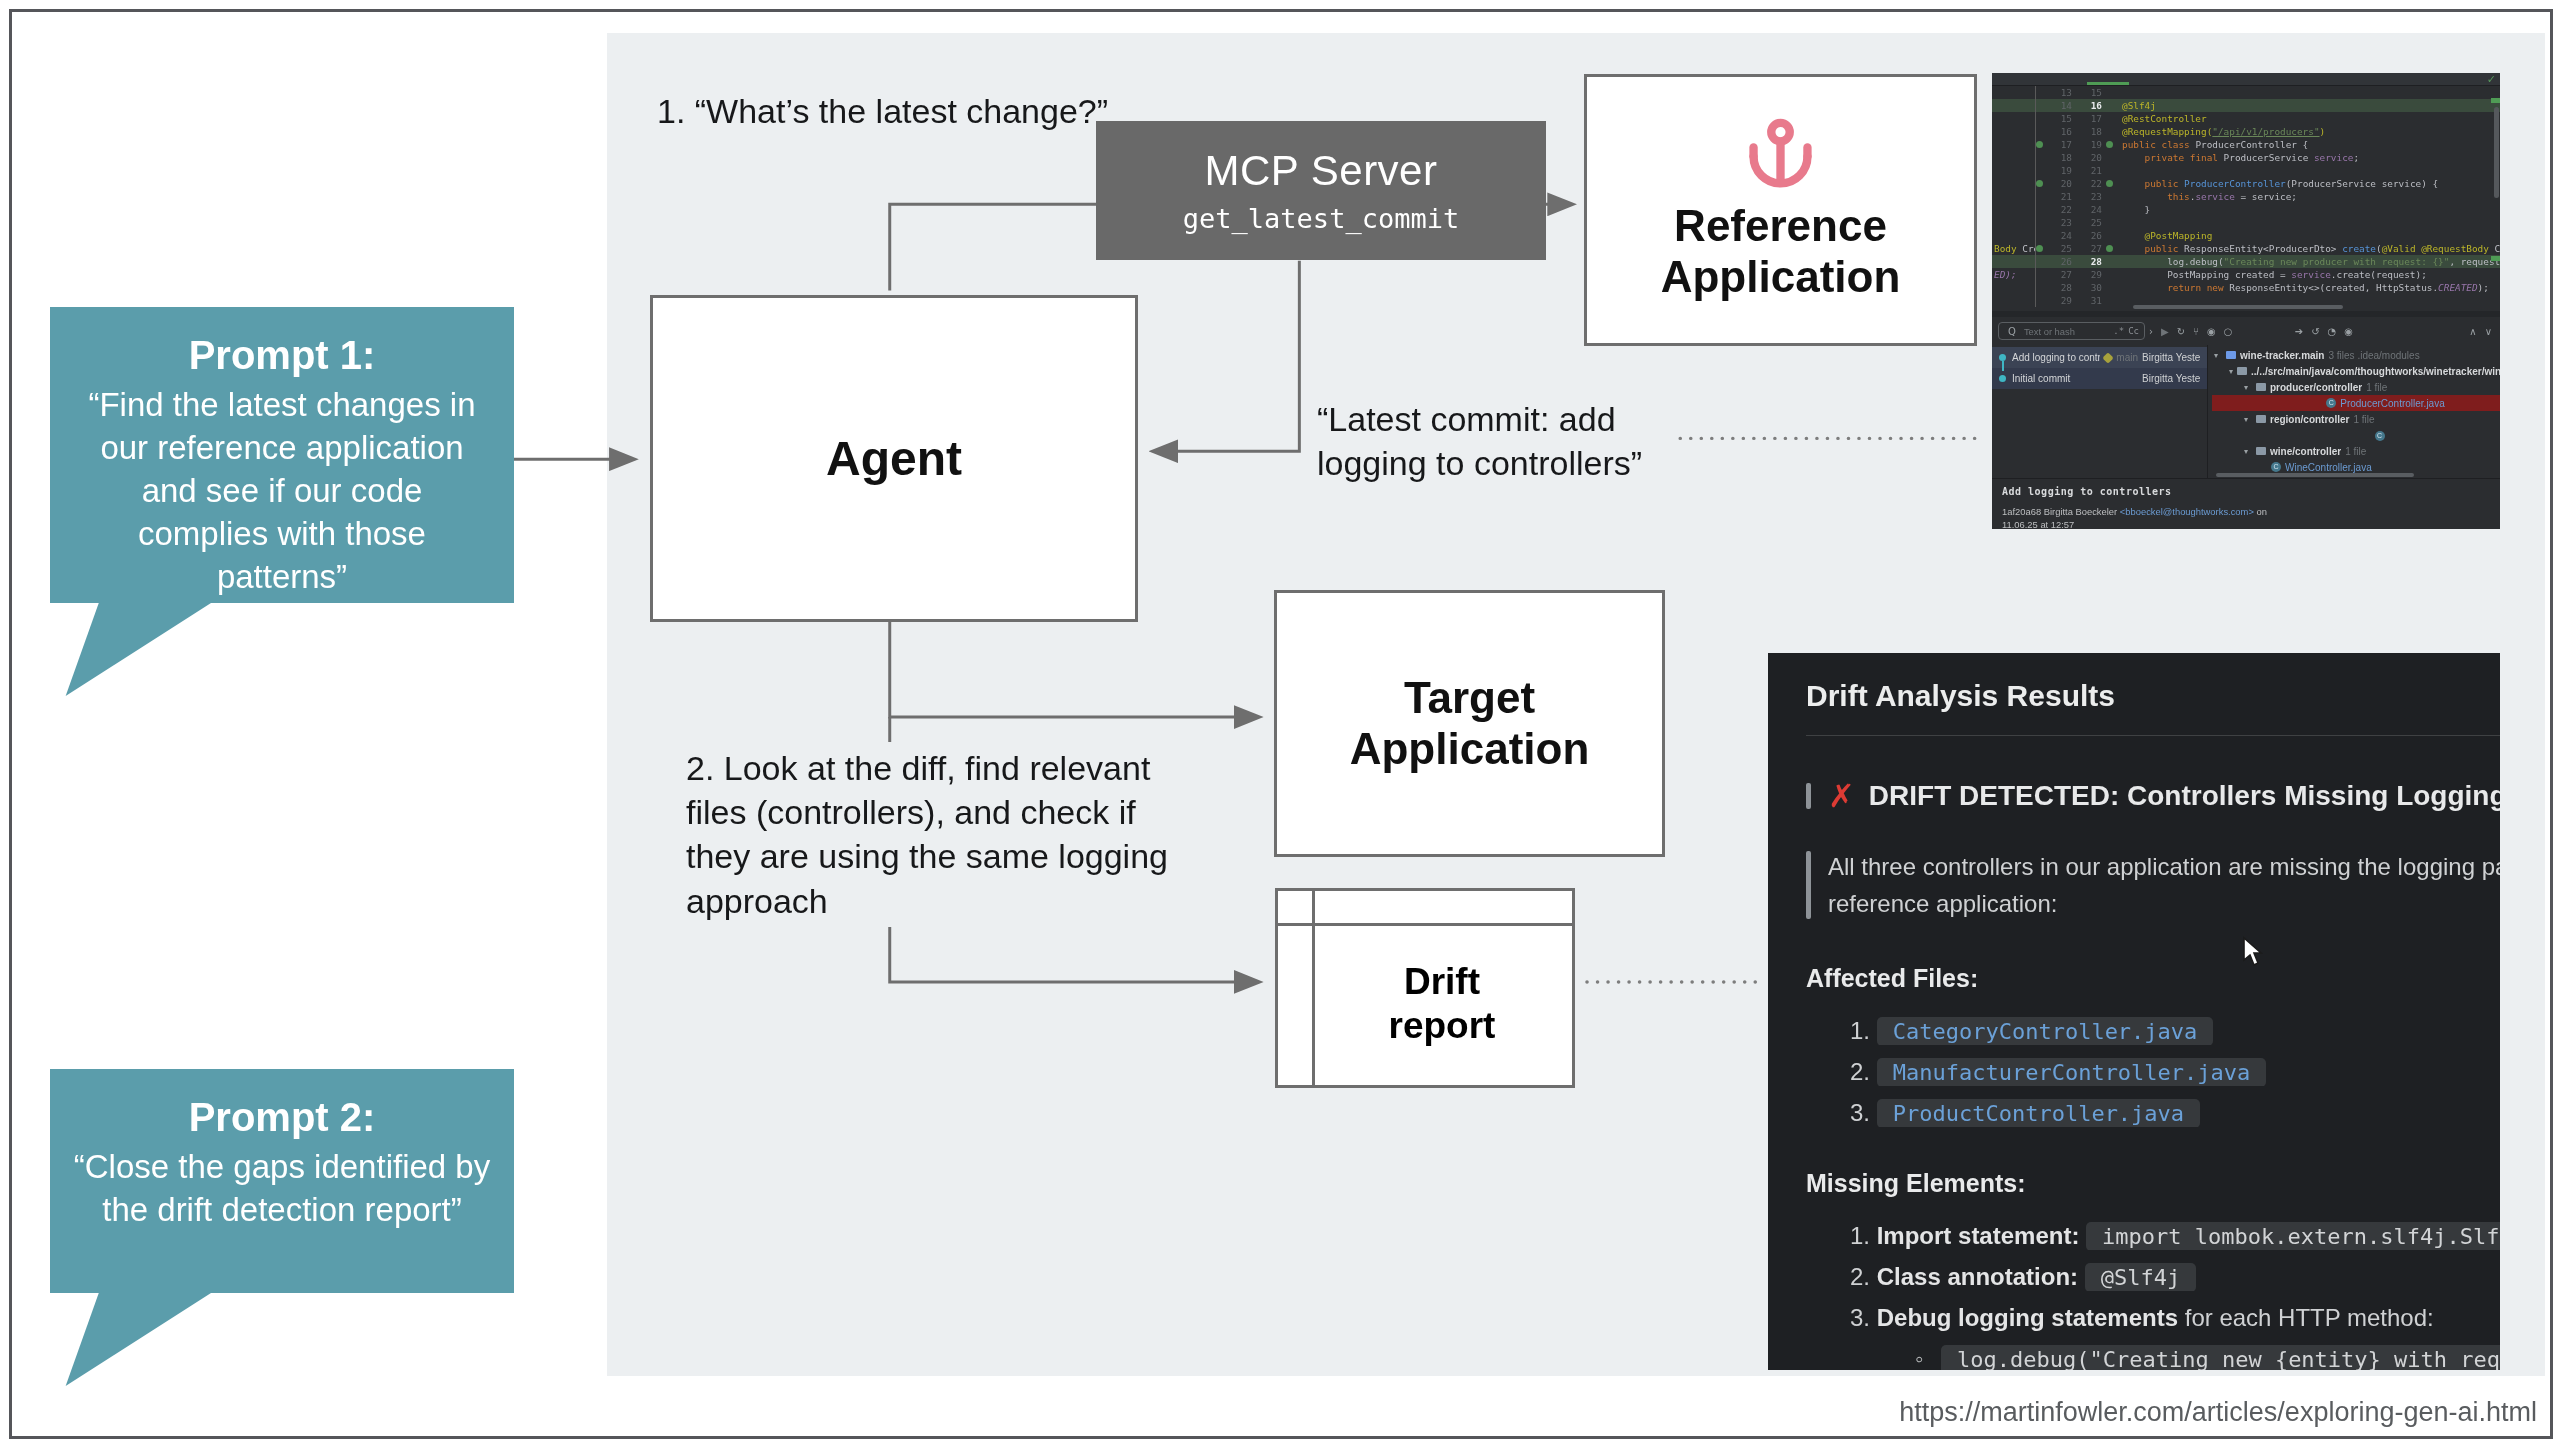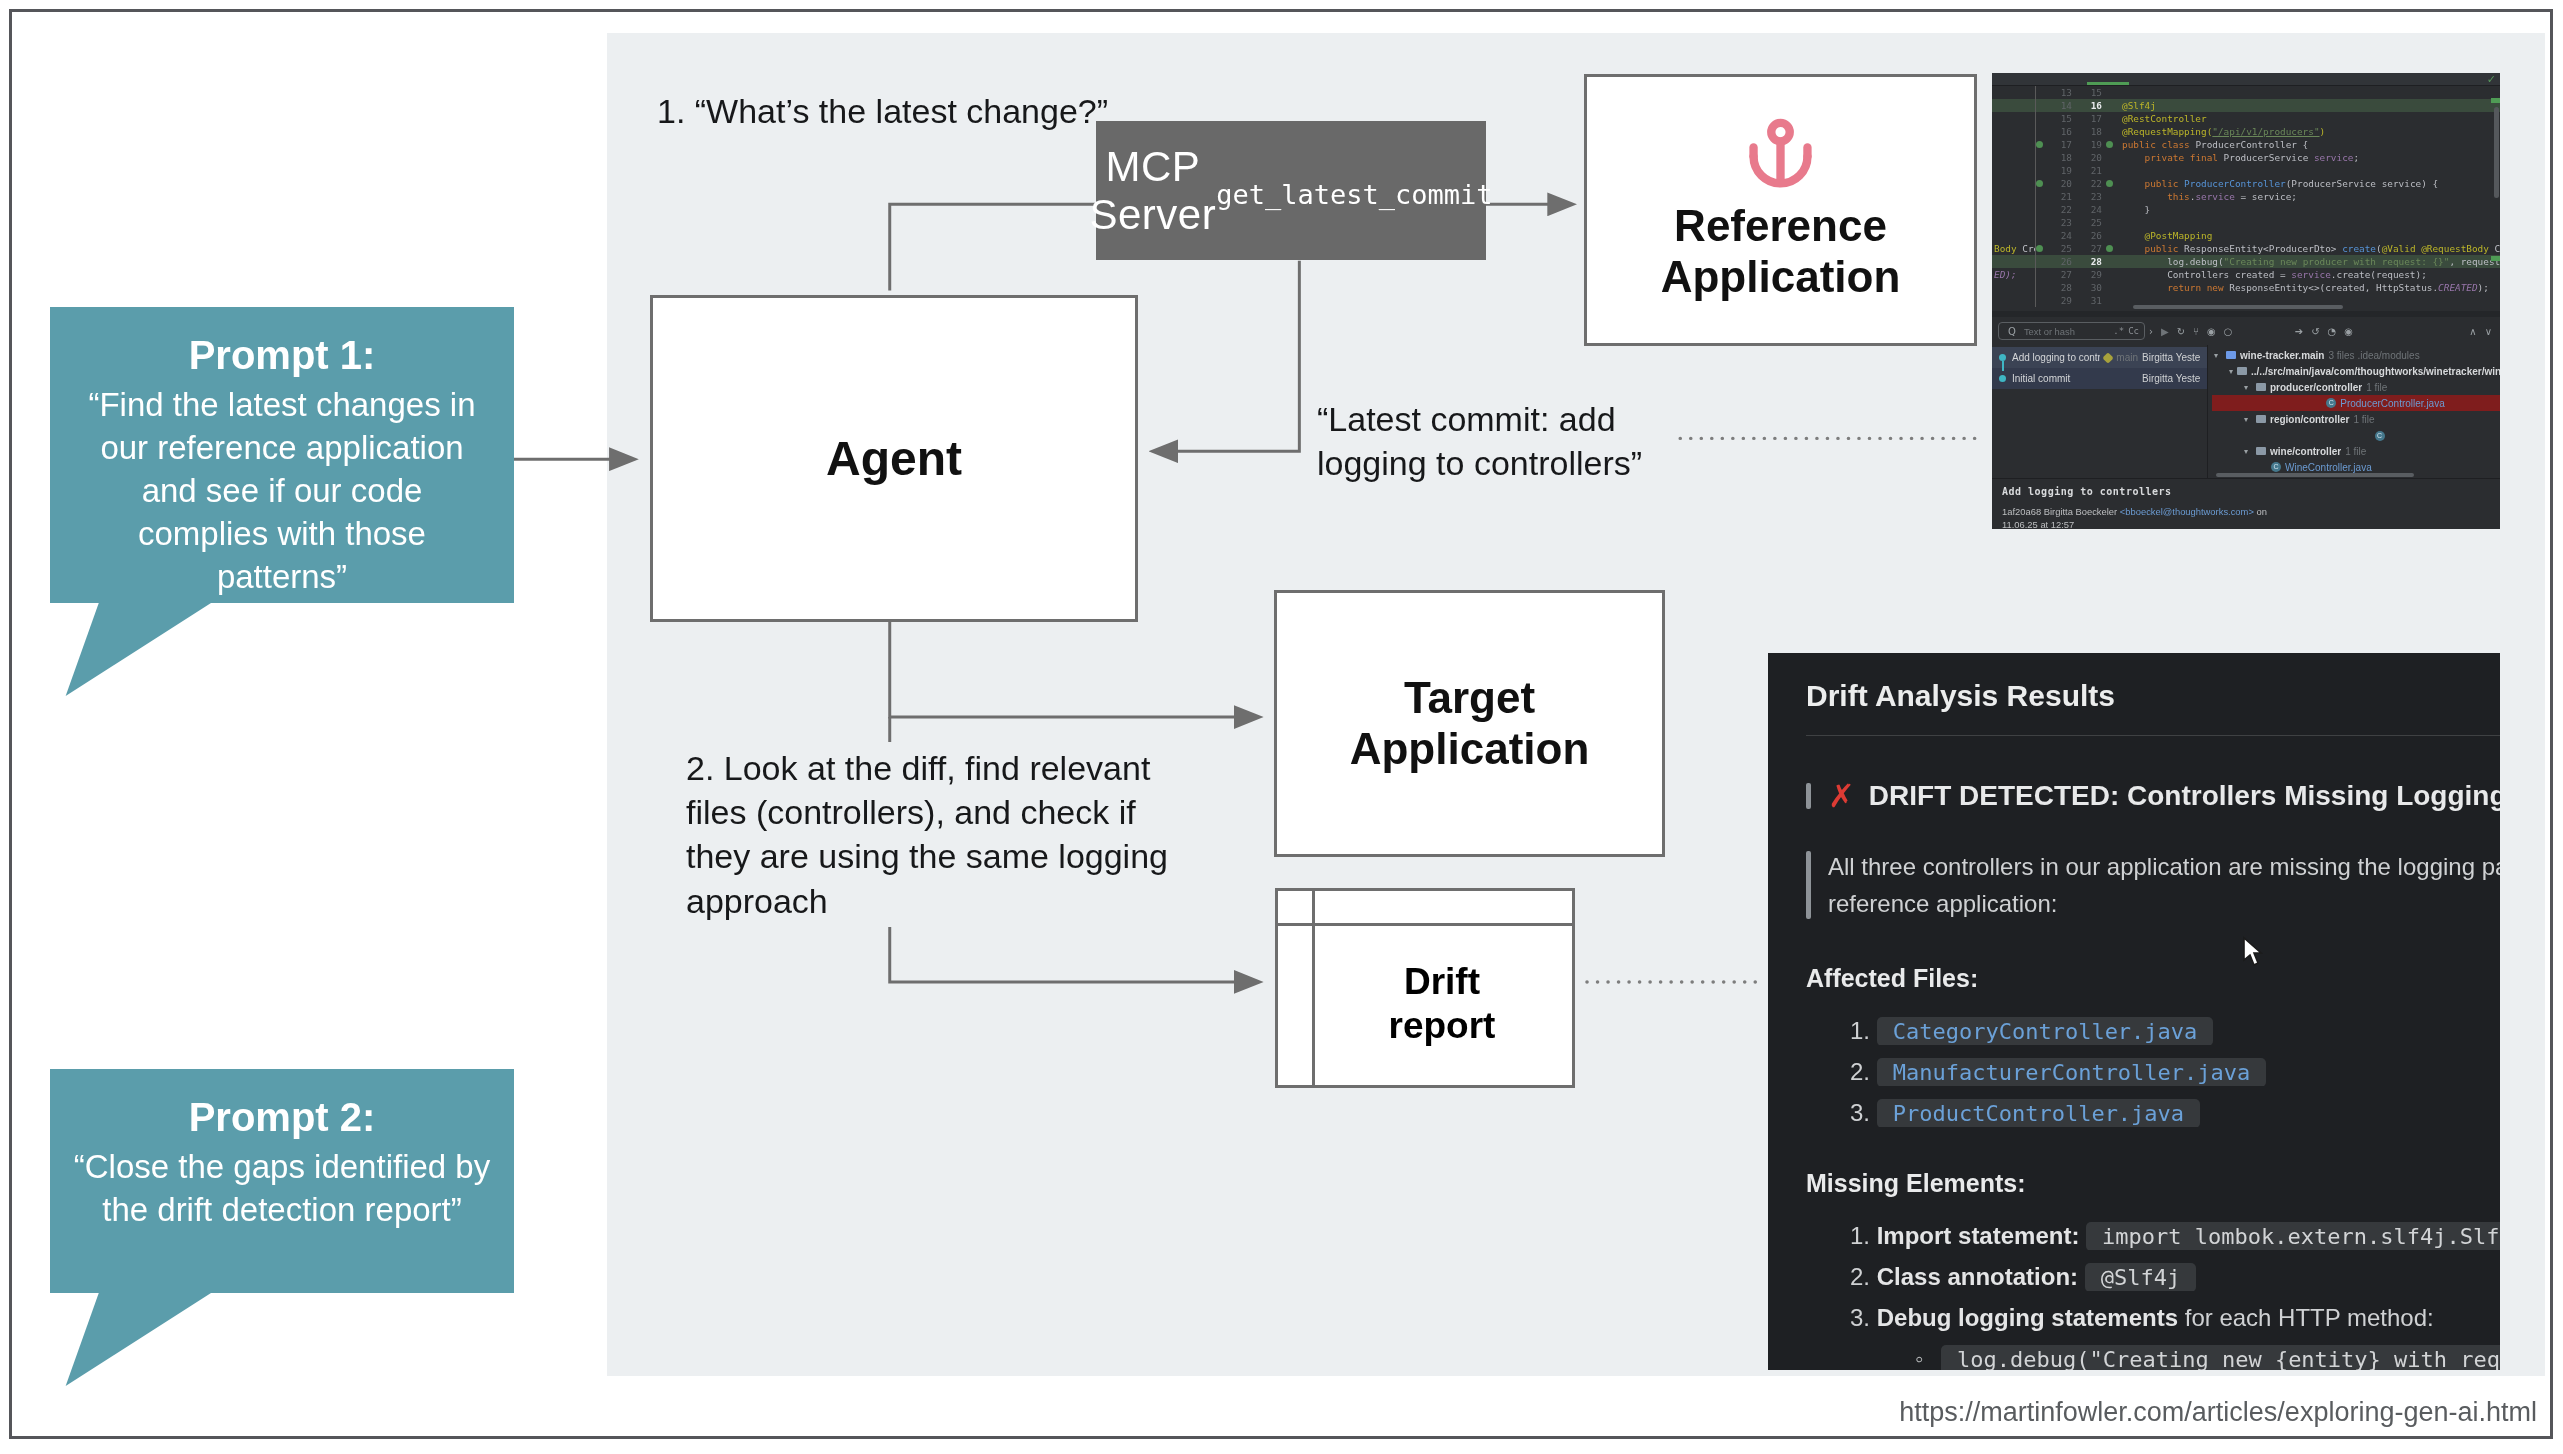--- a/index.html
+++ b/index.html
@@ -8,21 +8,21 @@
   
   #frame{left:9px;top:9px;width:2538px;height:1424px;border:3px solid #55565a;background:#fff;}
   #panel{left:607px;top:33px;width:1938px;height:1343px;background:#ECEFF1;}
   
   #wires{left:0;top:0;width:2563px;height:1454px;pointer-events:none;}
   
   .node{background:#fff;border:3px solid #6e6e6e;display:flex;align-items:center;justify-content:center;text-align:center;color:#111;}
   .node .big{font-weight:bold;font-size:44px;line-height:1.15;}
   #agent{left:650px;top:295px;width:482px;height:321px;}
   #agent .big{font-size:48px;}
-  #mcp{left:1096px;top:121px;width:390px;height:139px;background:#696969;border:none;flex-direction:row;color:#fff;}
+  #mcp{left:1096px;top:121px;width:450px;height:139px;background:#696969;border:none;flex-direction:column;color:#fff;}
   #mcp .t1{font-size:42px;font-weight:500;letter-spacing:0.5px;}
   #mcp .t2{font-family:"DejaVu Sans Mono",monospace;font-size:27px;margin-top:8px;}
   #refapp{left:1584px;top:74px;width:387px;height:266px;flex-direction:column;}
   #target{left:1274px;top:590px;width:385px;height:261px;}
   #driftrep{left:1275px;top:888px;width:294px;height:194px;background:#fff;border:3px solid #6e6e6e;}
   #driftrep .hline{position:absolute;left:0;right:0;top:32px;border-bottom:3px solid #6e6e6e;}
   #driftrep .vline{position:absolute;top:0;bottom:0;left:34px;border-right:3px solid #6e6e6e;}
   #driftrep .lbl{position:absolute;left:34px;top:32px;right:0;bottom:0;display:flex;align-items:center;justify-content:center;font-weight:bold;font-size:37px;line-height:1.2;text-align:center;}
   
   .anchor-svg{width:77px;height:77px;margin-bottom:6px;}
@@ -197,21 +197,21 @@
         <div class="drow"><div class="dold"></div><div class="dleaf on"></div><div class="dnum">17</div><div class="dnum">19</div><div class="dleaf on"></div><div class="dcode"><span class="tk-kw">public class </span><span class="tk-plain">ProducerController {</span></div></div>
         <div class="drow"><div class="dold"></div><div class="dleaf"></div><div class="dnum">18</div><div class="dnum">20</div><div class="dleaf"></div><div class="dcode"><span class="tk-plain">    </span><span class="tk-kw">private final </span><span class="tk-plain">ProducerService </span><span class="tk-fld">service</span><span class="tk-plain">;</span></div></div>
         <div class="drow"><div class="dold"></div><div class="dleaf"></div><div class="dnum">19</div><div class="dnum">21</div><div class="dleaf"></div><div class="dcode"></div></div>
         <div class="drow"><div class="dold"></div><div class="dleaf on"></div><div class="dnum">20</div><div class="dnum">22</div><div class="dleaf on"></div><div class="dcode"><span class="tk-plain">    </span><span class="tk-kw">public </span><span class="tk-mth">ProducerController</span><span class="tk-plain">(ProducerService service) {</span></div></div>
         <div class="drow"><div class="dold"></div><div class="dleaf"></div><div class="dnum">21</div><div class="dnum">23</div><div class="dleaf"></div><div class="dcode"><span class="tk-plain">        </span><span class="tk-kw">this</span><span class="tk-plain">.</span><span class="tk-fld">service</span><span class="tk-plain"> = service;</span></div></div>
         <div class="drow"><div class="dold"></div><div class="dleaf"></div><div class="dnum">22</div><div class="dnum">24</div><div class="dleaf"></div><div class="dcode"><span class="tk-plain">    }</span></div></div>
         <div class="drow"><div class="dold"></div><div class="dleaf"></div><div class="dnum">23</div><div class="dnum">25</div><div class="dleaf"></div><div class="dcode"></div></div>
         <div class="drow"><div class="dold"></div><div class="dleaf"></div><div class="dnum">24</div><div class="dnum">26</div><div class="dleaf"></div><div class="dcode"><span class="tk-plain">    </span><span class="tk-ann">@PostMapping</span></div></div>
         <div class="drow"><div class="dold"><span class="tk-ann">Body </span><span class="tk-plain">Creat</span></div><div class="dleaf on"></div><div class="dnum">25</div><div class="dnum">27</div><div class="dleaf on"></div><div class="dcode"><span class="tk-plain">    </span><span class="tk-kw">public </span><span class="tk-plain">ResponseEntity&lt;ProducerDto&gt; </span><span class="tk-mth">create</span><span class="tk-plain">(</span><span class="tk-ann">@Valid @RequestBody</span><span class="tk-plain"> CreatePr</span></div></div>
         <div class="drow hl"><div class="dold"></div><div class="dleaf"></div><div class="dnum">26</div><div class="dnum b">28</div><div class="dleaf"></div><div class="dcode"><span class="tk-plain">        log.debug(</span><span class="tk-str">"Creating new producer with request: {}"</span><span class="tk-plain">, request);</span></div></div>
-        <div class="drow"><div class="dold"><span class="tk-fld-i">ED);</span></div><div class="dleaf"></div><div class="dnum">27</div><div class="dnum">29</div><div class="dleaf"></div><div class="dcode"><span class="tk-plain">        Controllers created = </span><span class="tk-fld">service</span><span class="tk-plain">.create(request);</span></div></div>
+        <div class="drow"><div class="dold"><span class="tk-fld-i">ED);</span></div><div class="dleaf"></div><div class="dnum">27</div><div class="dnum">29</div><div class="dleaf"></div><div class="dcode"><span class="tk-plain">        PostMapping created = </span><span class="tk-fld">service</span><span class="tk-plain">.create(request);</span></div></div>
         <div class="drow"><div class="dold"></div><div class="dleaf"></div><div class="dnum">28</div><div class="dnum">30</div><div class="dleaf"></div><div class="dcode"><span class="tk-plain">        </span><span class="tk-kw">return new </span><span class="tk-plain">ResponseEntity&lt;&gt;(created, HttpStatus.</span><span class="tk-fld-i">CREATED</span><span class="tk-plain">);</span></div></div>
         <div class="drow"><div class="dold"></div><div class="dleaf"></div><div class="dnum">29</div><div class="dnum">31</div><div class="dleaf"></div><div class="dcode"></div></div>
       </div>
     <div id="vscroll"></div>
     <div class="gmark" style="top:25px;"></div>
     <div class="gmark" style="top:183px;"></div>
     <div id="check">✓</div>
     <div id="hscroll1"></div>
   </div>
   <div id="gittb">

